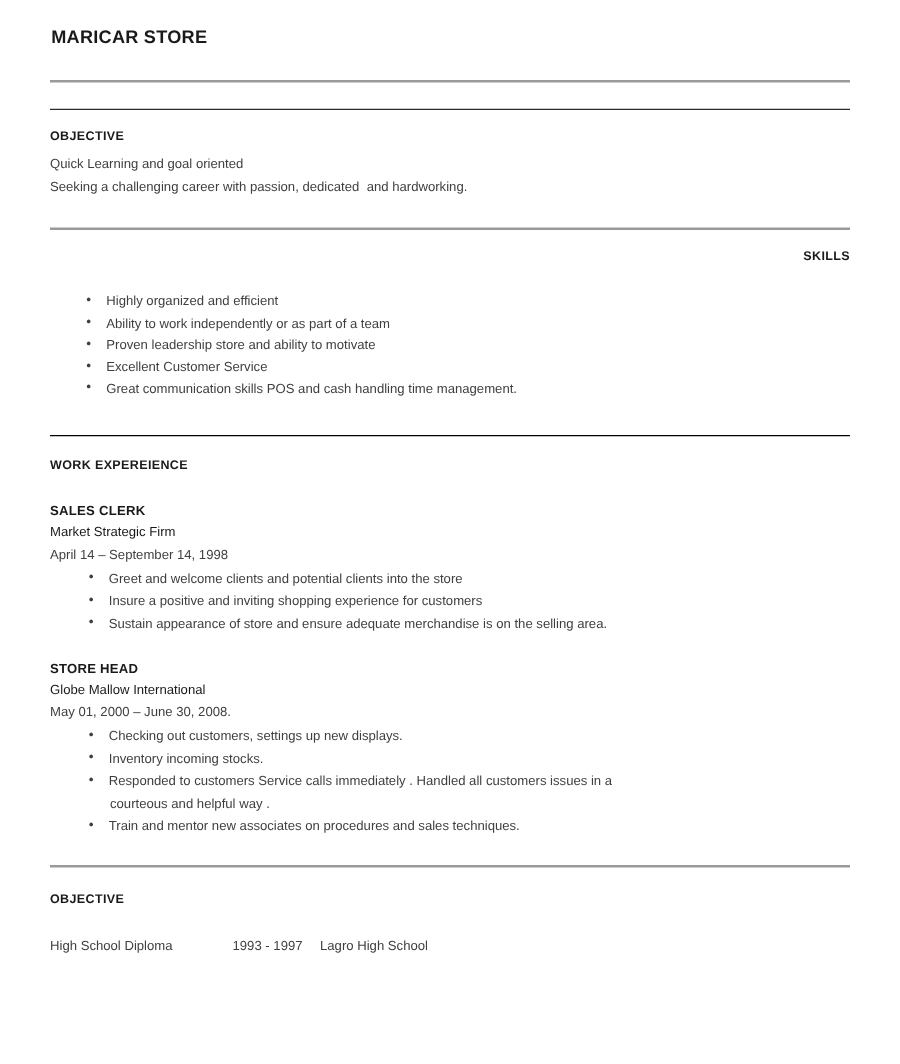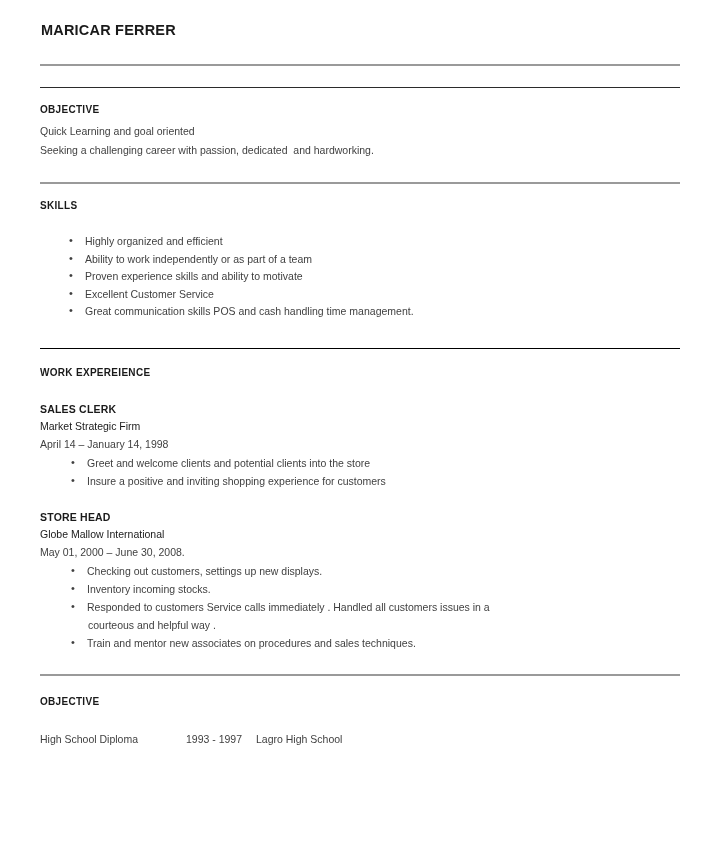--- a/index.html
+++ b/index.html
@@ -71,21 +71,21 @@
   }
 
   .section-heading {
     font-size: 10px;
     font-weight: bold;
     color: #1a1a1a;
     letter-spacing: 0.3px;
     line-height: 16px;
   }
   .sec-objective { padding-top: 14px; }
-  .sec-skills    { padding-top: 14px; }
+  .sec-skills    { padding-top: 14px; text-align: right; }
   .sec-work      { padding-top: 16px; }
   .sec-education { padding-top: 18px; }
 
   .obj-lines { padding-top: 4px; }
 
   
   ul.bullets {
     list-style: none;
     margin: 0;
     padding: 0;
@@ -151,55 +151,56 @@
   }
   .edu-degree { width: 146px; flex: none; }
   .edu-years  { width: 70px;  flex: none; }
   .edu-school { flex: none; }
 </style>
 </head>
 <body>
 
 <div class="page">
 
-  <h1 class="name-title">MARICAR FERRER</h1>
+  <h1 class="name-title">MARICAR STORE</h1>
 
   <hr class="rule rule-name">
 
 
   <hr class="rule dark rule-contact">
 
   <div class="section-heading sec-objective">OBJECTIVE</div>
   <div class="obj-lines">
     <div class="line">Quick Learning and goal oriented</div>
     <div class="line">Seeking a challenging career with passion, dedicated  and hardworking.</div>
   </div>
 
   <hr class="rule rule-obj">
 
   <div class="section-heading sec-skills">SKILLS</div>
   <ul class="bullets skills-list">
     <li>Highly organized and efficient</li>
     <li>Ability to work independently or  as part of a team</li>
-    <li>Proven  experience skills and ability to motivate</li>
+    <li>Proven  leadership store and ability to motivate</li>
     <li>Excellent Customer Service</li>
     <li>Great communication skills POS and cash handling time management.</li>
   </ul>
 
   <hr class="rule black rule-skills">
 
   <div class="section-heading sec-work">WORK EXPEREIENCE</div>
 
   <div class="job job-sales">
     <div class="job-title">SALES CLERK</div>
     <div class="job-company">Market Strategic Firm</div>
-    <div class="job-dates">April 14 – January 14, 1998</div>
+    <div class="job-dates">April 14 – September 14, 1998</div>
     <ul class="bullets duties">
       <li>Greet and welcome clients and potential clients into the store</li>
       <li>Insure a positive and inviting shopping experience for customers</li>
+      <li>Sustain appearance of store and ensure adequate merchandise is on the selling area.</li>
     </ul>
   </div>
 
   <div class="job job-store">
     <div class="job-title">STORE HEAD</div>
     <div class="job-company">Globe Mallow International</div>
     <div class="job-dates">May 01, 2000 – June  30, 2008.</div>
     <ul class="bullets duties">
       <li>Checking out customers, settings  up new displays.</li>
       <li>Inventory incoming stocks.</li>

